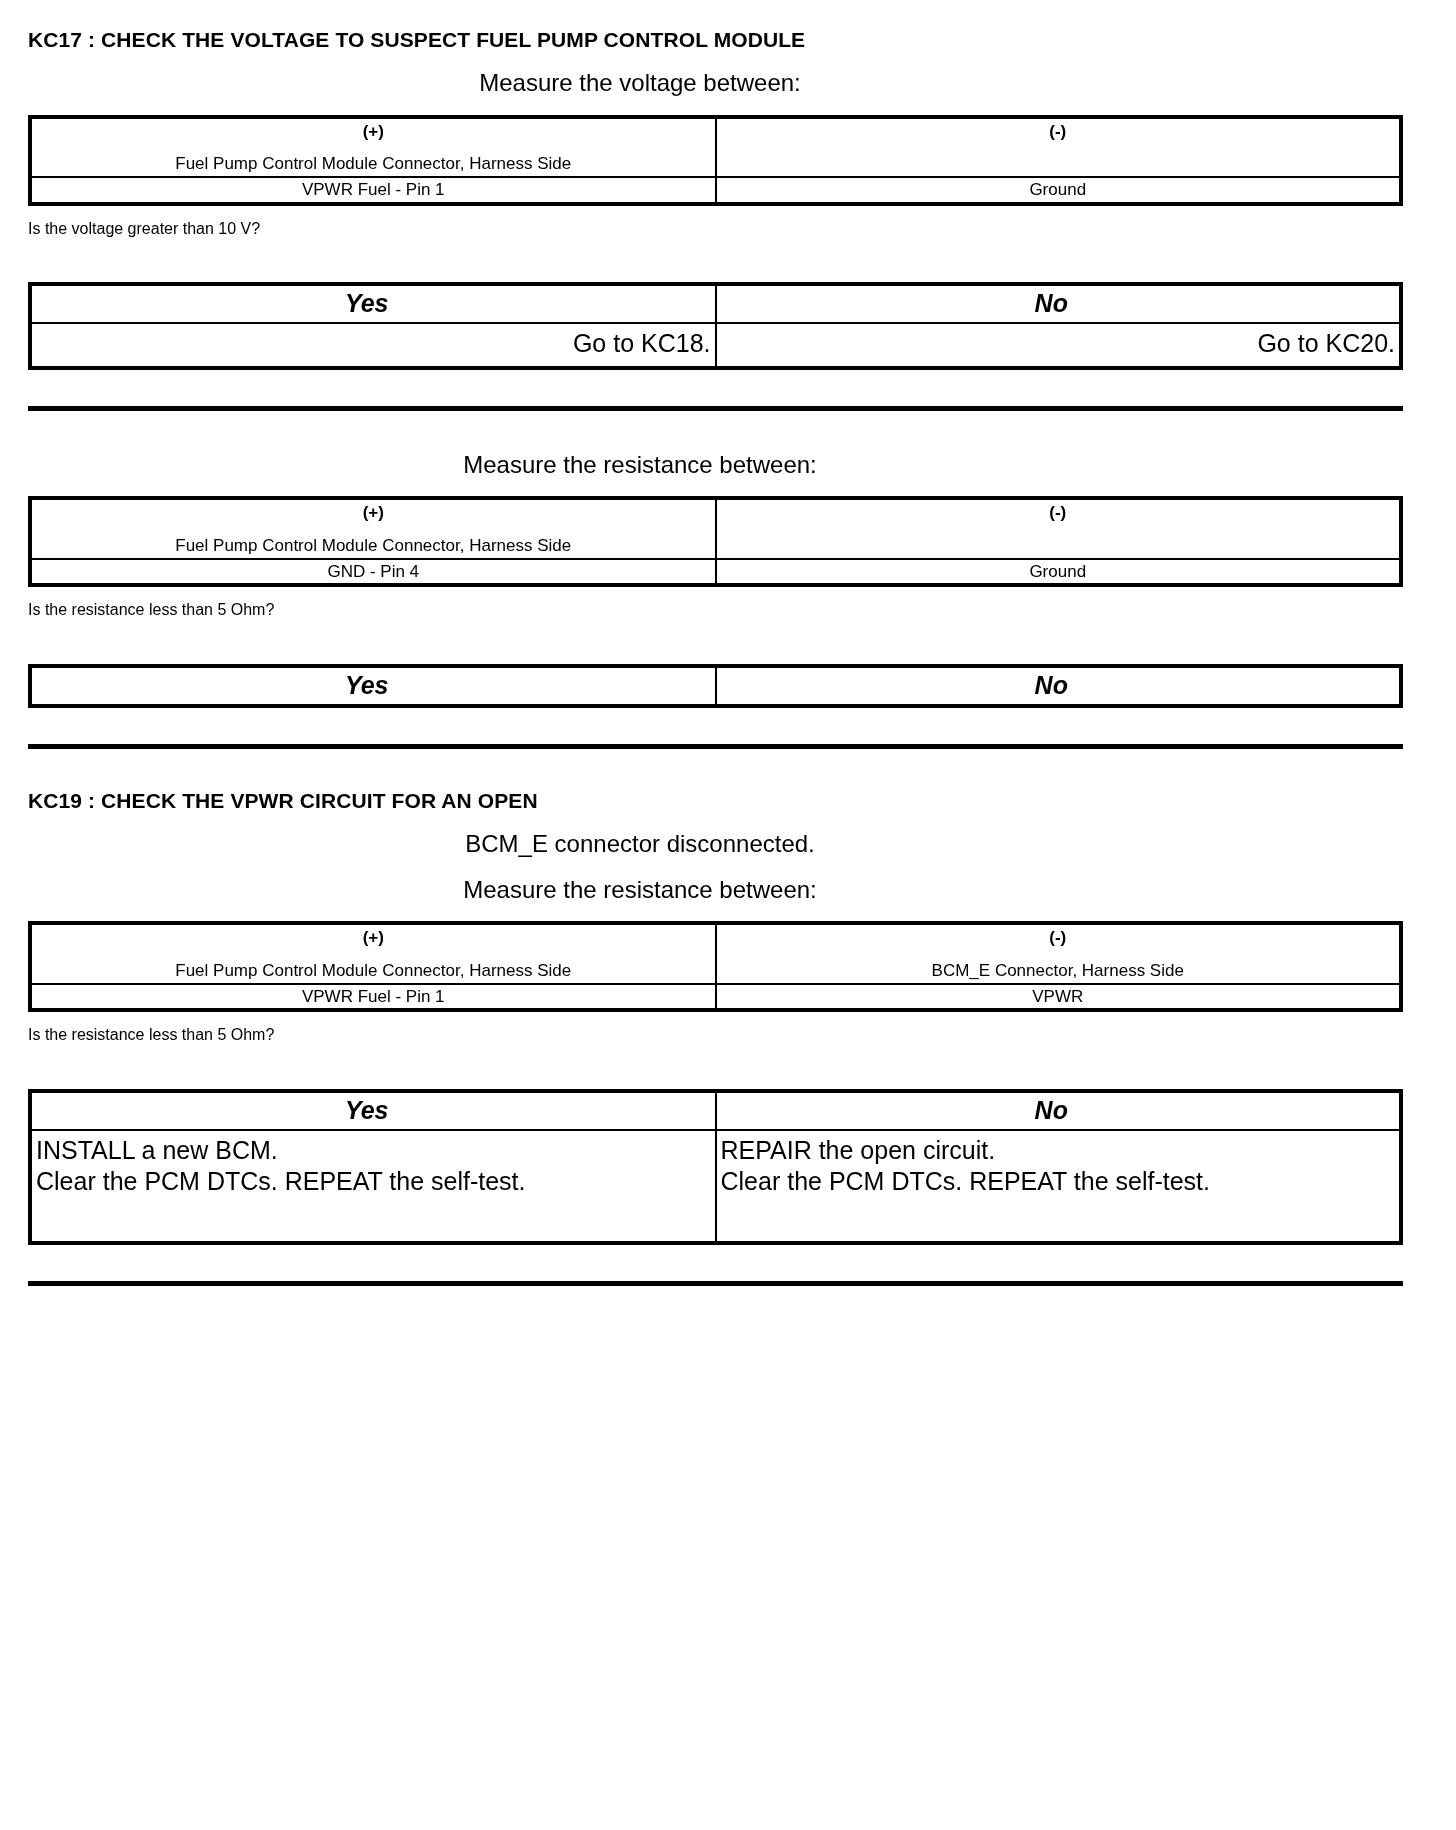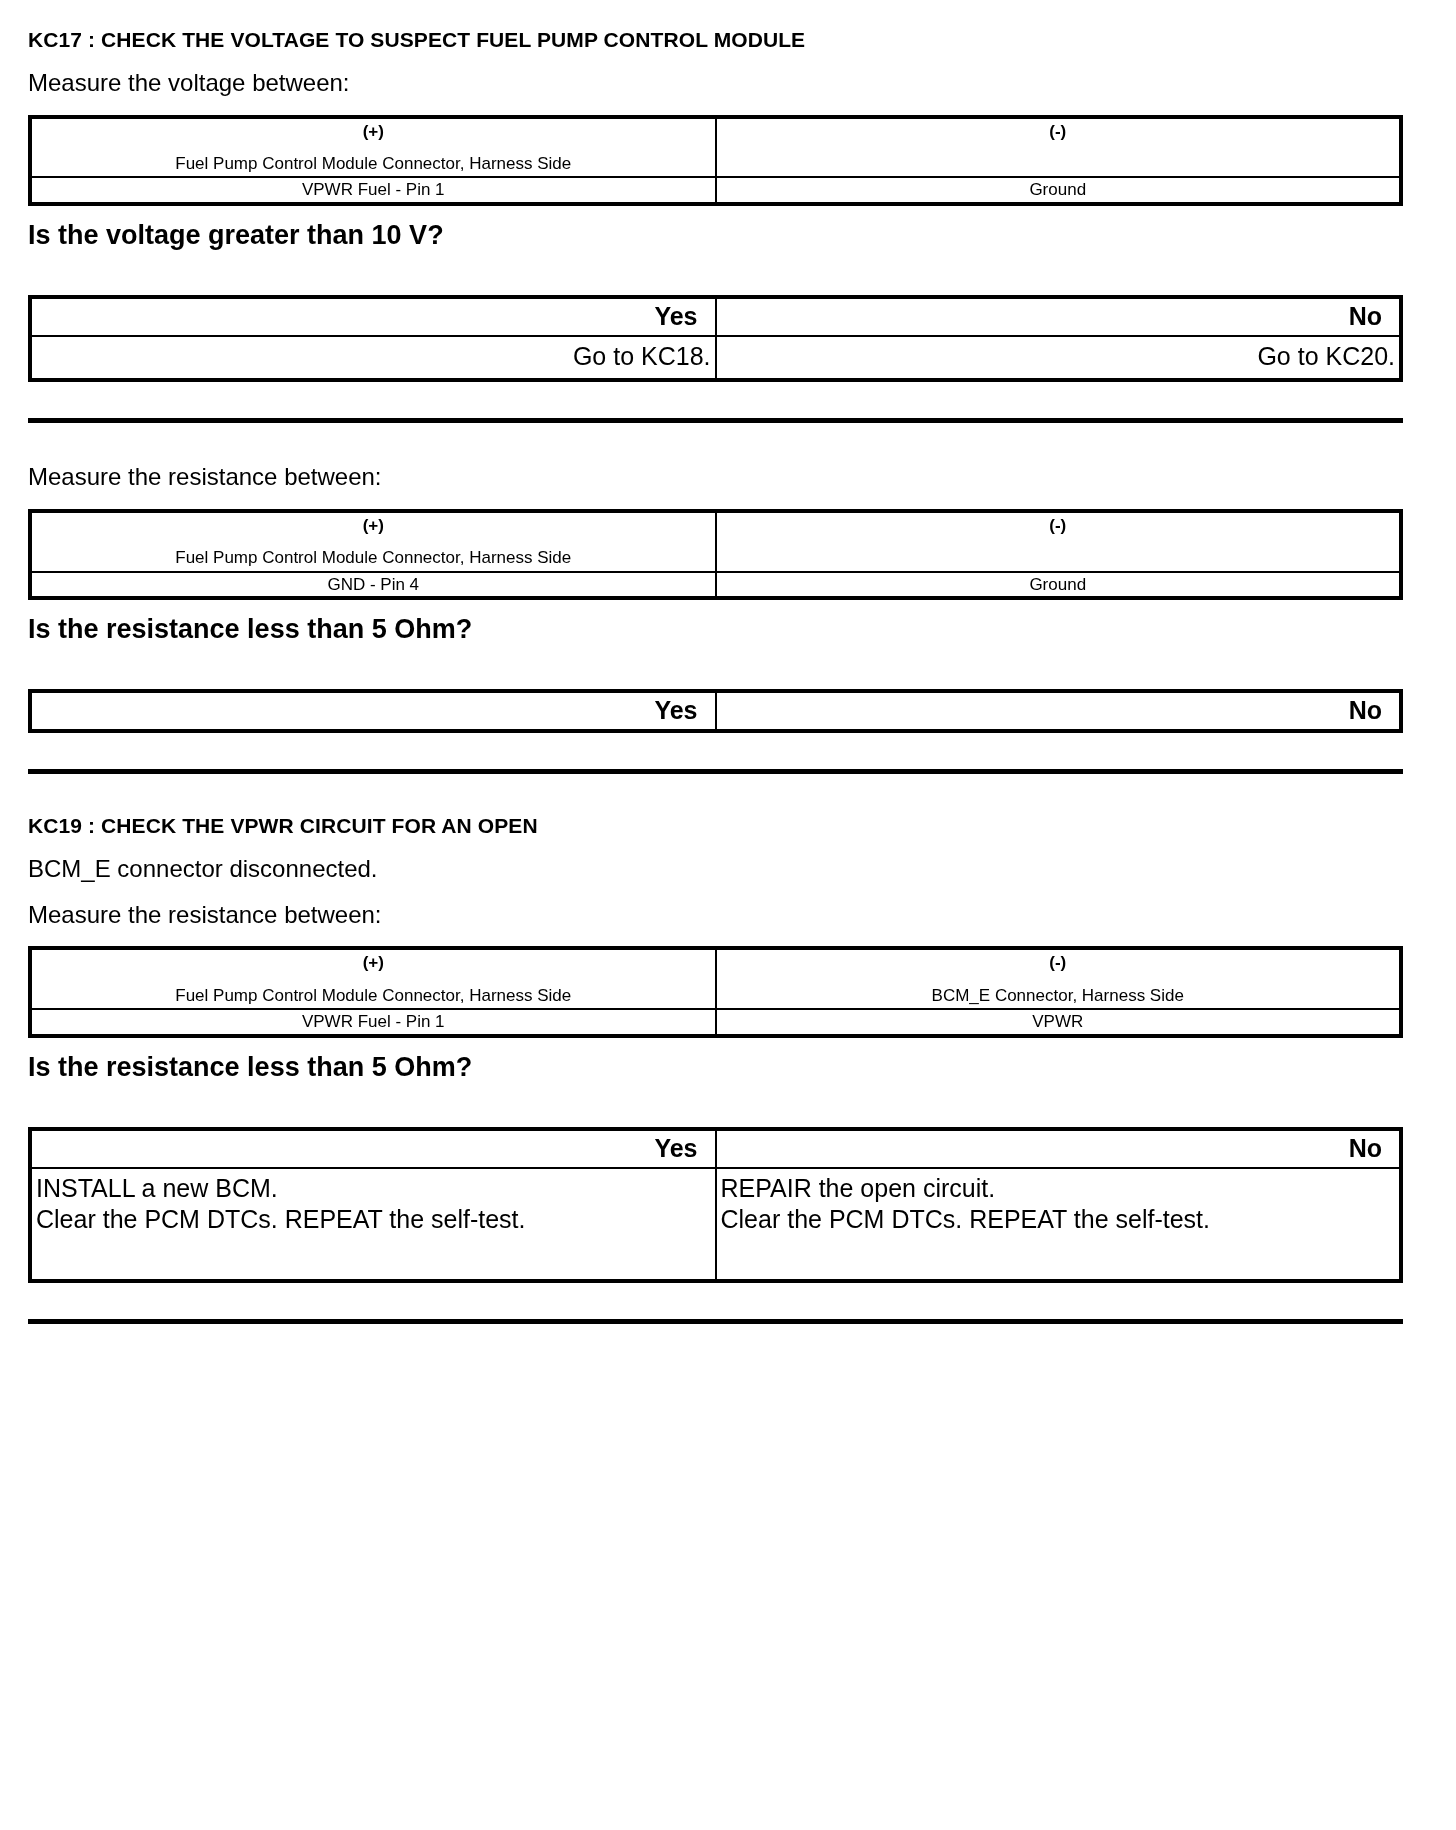--- a/index.html
+++ b/index.html
@@ -26,24 +26,25 @@
     font-weight: bold;
     letter-spacing: 0.1px;
     margin: 10px 0 18px 0;
     line-height: 1.1;
   }
   .step-line {
     font-size: 24px;
     font-weight: normal;
     margin: 4px 0 18px 0;
     line-height: 1.15;
+    text-align: center;
   }
   .question {
-    font-size: 27px;
-    font-weight: bold;
+    font-size: 16px;
+    font-weight: normal;
     margin: 14px 0 18px 0;
     line-height: 1.15;
   }
   
   table.meas {
     width: 1375px;
     border-collapse: collapse;
     table-layout: fixed;
     margin: 0 0 14px 0;
     border: 4px solid #000;
@@ -81,23 +82,24 @@
     margin: 0;
   }
   table.yesno td {
     border: 2px solid #000;
     vertical-align: top;
     font-size: 25px;
     line-height: 1.25;
     padding: 2px 4px;
   }
   table.yesno td.hdr {
-    text-align: right;
+    text-align: center;
     font-weight: bold;
     padding: 2px 17px 3px 4px;
+    font-style: italic;
   }
   table.yesno td.body {
     text-align: left;
     padding: 4px 4px 6px 4px;
   }
   table.yesno td.centered {
     text-align: right;
   }
   .cell-line {
     display: block;

